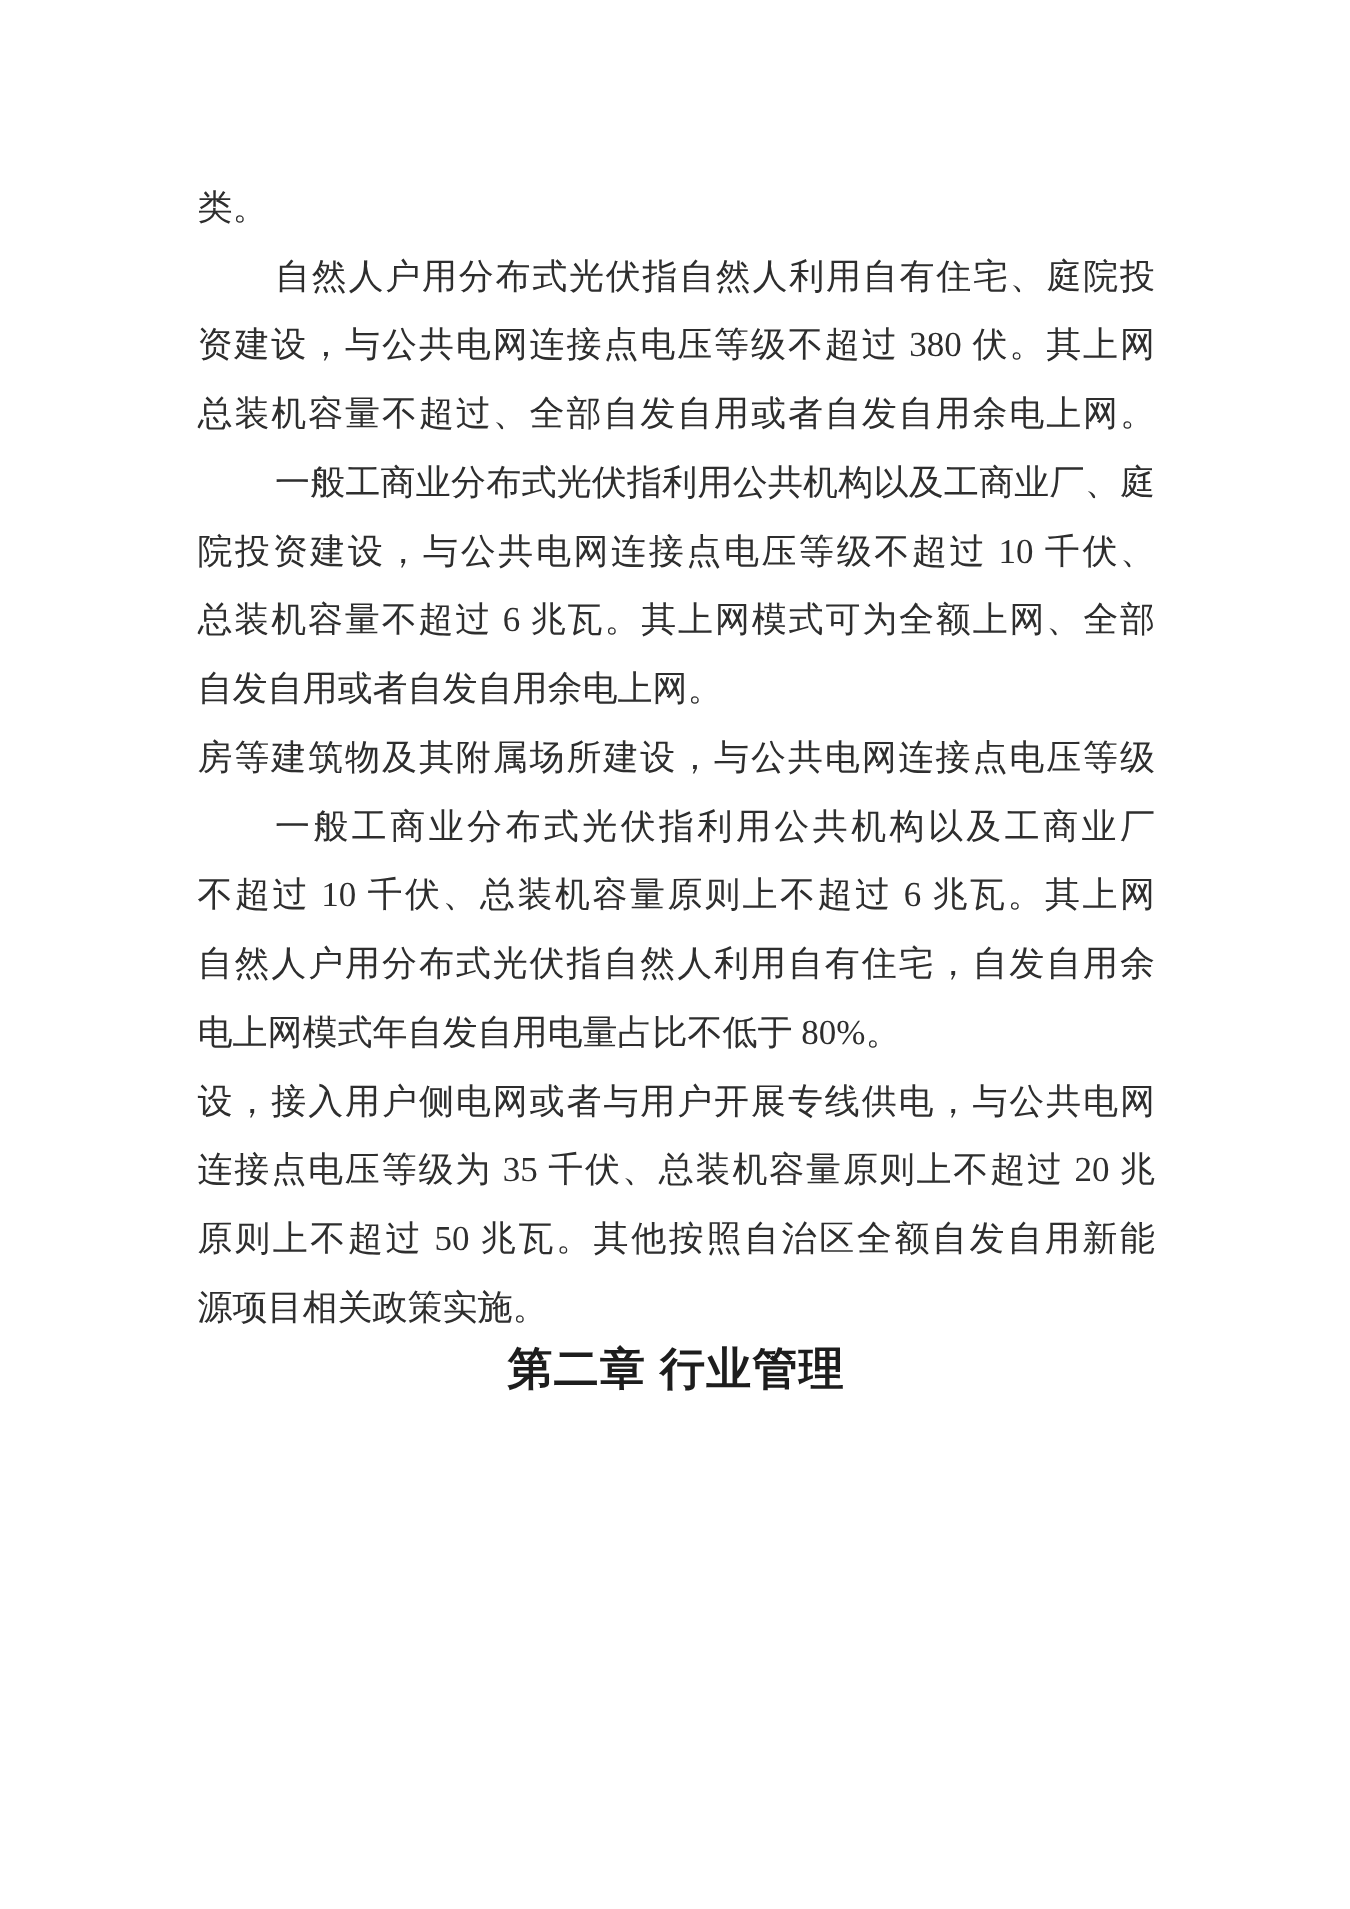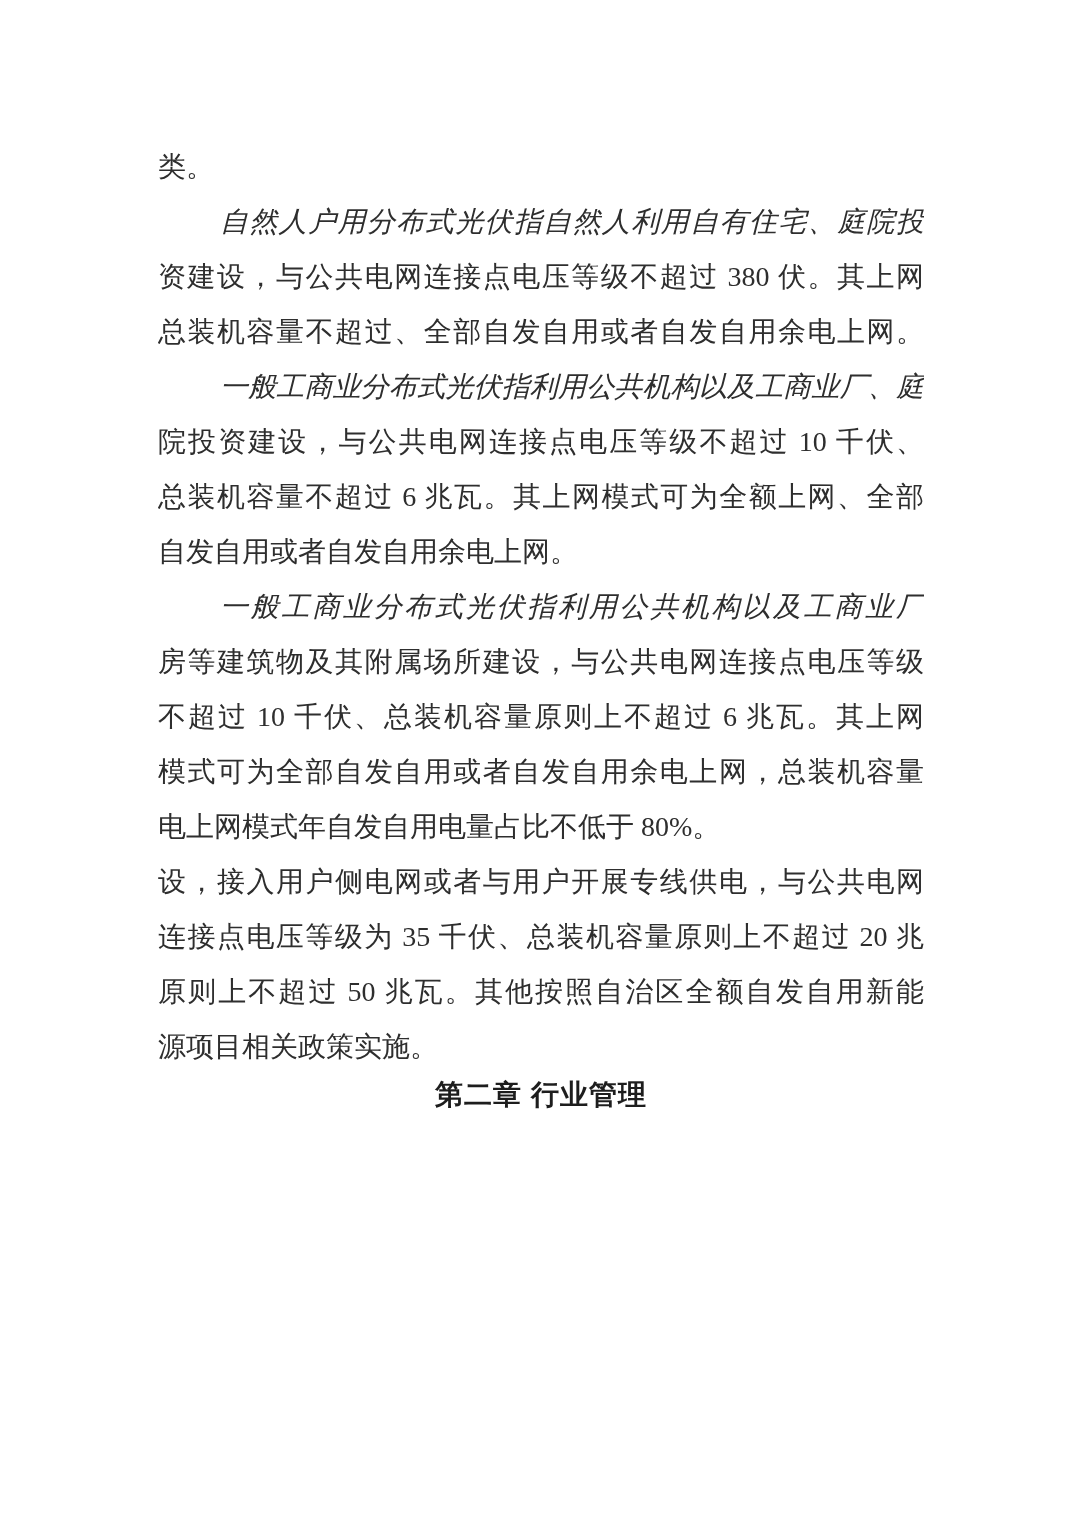--- a/index.html
+++ b/index.html
@@ -32,30 +32,29 @@
     overflow: hidden;
   }
   .line.justify {
     text-align: justify;
     text-align-last: justify;
     -moz-text-align-last: justify;
     text-justify: inter-ideograph;
   }
   .line.indent {
     text-indent: 62px;
-    font-style: italic;
   }
   .line.heading {
     position: relative;
     top: -7px;
     text-align: center;
     text-align-last: center;
     -moz-text-align-last: center;
     font-family: "Liberation Sans", "DejaVu Sans", sans-serif;
-    font-size: 28px;
+    font-size: 36px;
     font-weight: 700;
     color: #181818;
     letter-spacing: 1px;
     text-indent: 0;
   }
   .bold {
     font-weight: 700;
     color: #1d1d1d;
   }
 </style>
@@ -65,24 +64,24 @@
 <div class="page">
   <div class="text-block">
       <div class="line"><span>类。</span></div>
       <div class="line indent justify"><span>自然人户用分布式光伏指自然人利用自有住宅、庭院投</span></div>
       <div class="line justify"><span>资建设，与公共电网连接点电压等级不超过 380 伏。其上网</span></div>
       <div class="line justify"><span>总装机容量不超过、全部自发自用或者自发自用余电上网。</span></div>
       <div class="line indent justify"><span>一般工商业分布式光伏指利用公共机构以及工商业厂、庭</span></div>
       <div class="line justify"><span>院投资建设，与公共电网连接点电压等级不超过 10 千伏、</span></div>
       <div class="line justify"><span>总装机容量不超过 6 兆瓦。其上网模式可为全额上网、全部</span></div>
       <div class="line"><span>自发自用或者自发自用余电上网。</span></div>
+      <div class="line justify"><span>房等建筑物及其附属场所建设，与公共电网连接点电压等级</span></div>
       <div class="line indent justify"><span>一般工商业分布式光伏指利用公共机构以及工商业厂</span></div>
-      <div class="line justify"><span>房等建筑物及其附属场所建设，与公共电网连接点电压等级</span></div>
       <div class="line justify"><span>不超过 10 千伏、总装机容量原则上不超过 6 兆瓦。其上网</span></div>
-      <div class="line justify"><span>模式可为全部自发自用或者自发自用余电上网，总装机容量</span></div>
+      <div class="line justify"><span>自然人户用分布式光伏指自然人利用自有住宅，自发自用余</span></div>
       <div class="line"><span>电上网模式年自发自用电量占比不低于 80%。</span></div>
       <div class="line justify"><span>设，接入用户侧电网或者与用户开展专线供电，与公共电网</span></div>
       <div class="line justify"><span>连接点电压等级为 35 千伏、总装机容量原则上不超过 20 兆</span></div>
       <div class="line justify"><span>原则上不超过 50 兆瓦。其他按照自治区全额自发自用新能</span></div>
       <div class="line"><span>源项目相关政策实施。</span></div>
       <div class="line heading"><span class="bold">第二章 行业管理</span></div>
     </div>
 </div>
 
 </body></html>

